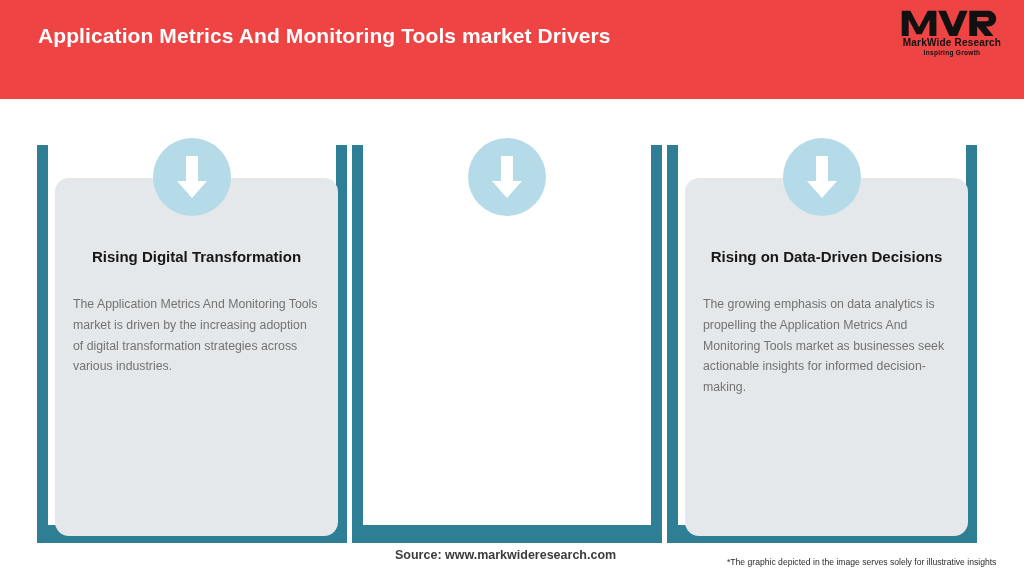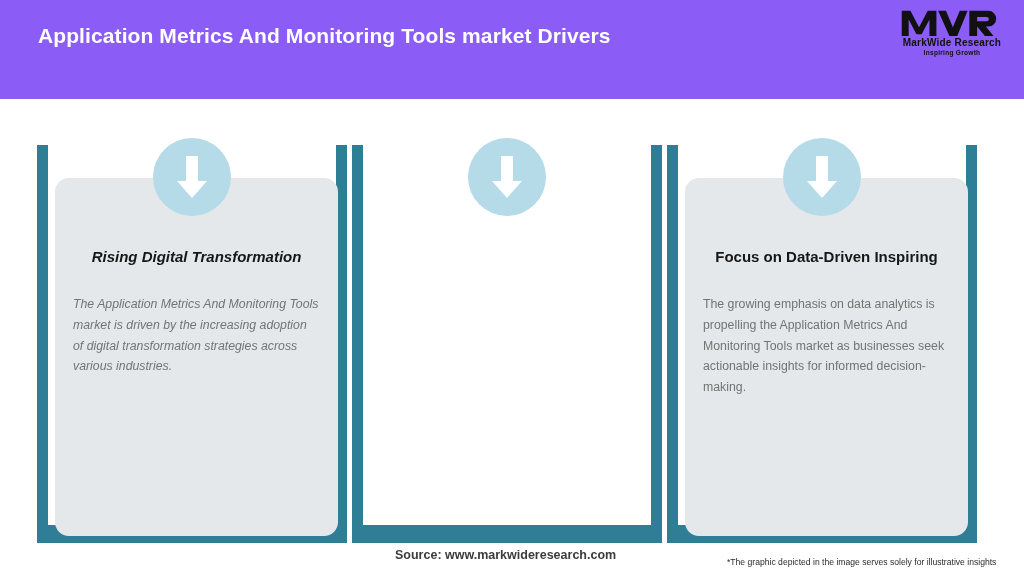--- a/index.html
+++ b/index.html
@@ -16,21 +16,21 @@
     position: relative;
   }
 
   
   .header-band {
     position: absolute;
     left: 0;
     top: 0;
     width: 1024px;
     height: 99px;
-    background: #8b5cf6;
+    background: #ef4444;
   }
   .header-title {
     position: absolute;
     left: 38px;
     top: 24px;
     font-size: 21px;
     font-weight: bold;
     color: #ffffff;
     letter-spacing: 0.1px;
     white-space: nowrap;
@@ -73,21 +73,21 @@
     top: 99px;
     width: 1024px;
     height: 445px;
   }
   .card-slot {
     position: absolute;
     top: 0;
     width: 310px;
     height: 445px;
   }
-  .card-slot.slot-0 { left: 37px; font-style: italic; }
+  .card-slot.slot-0 { left: 37px; }
   .card-slot.slot-1 { left: 352px; }
   .card-slot.slot-2 { left: 667px; }
 
   
   .bracket {
     position: absolute;
     left: 0;
     top: 46px;
     width: 310px;
     height: 398px;
@@ -224,21 +224,21 @@
         <polygon points="11,2 23,2 23,27 32,27 17,44 2,27 11,27" fill="#ffffff"></polygon>
       </svg>
     </div>
   </div>
 
   <div class="card-slot slot-2">
     <div class="bracket">
       <div class="bracket-notch"></div>
     </div>
     <div class="card">
-      <h2 class="card-title">Focus on Data-Driven Inspiring</h2>
+      <h2 class="card-title">Rising on Data-Driven Decisions</h2>
       <p class="card-body">The growing emphasis on data analytics is propelling the Application Metrics And Monitoring Tools market as businesses seek actionable insights for informed decision-making.</p>
     </div>
     <div class="arrow-badge">
       <svg viewBox="0 0 34 46" aria-hidden="true">
         <polygon points="11,2 23,2 23,27 32,27 17,44 2,27 11,27" fill="#ffffff"></polygon>
       </svg>
     </div>
   </div>
 
 </div>

